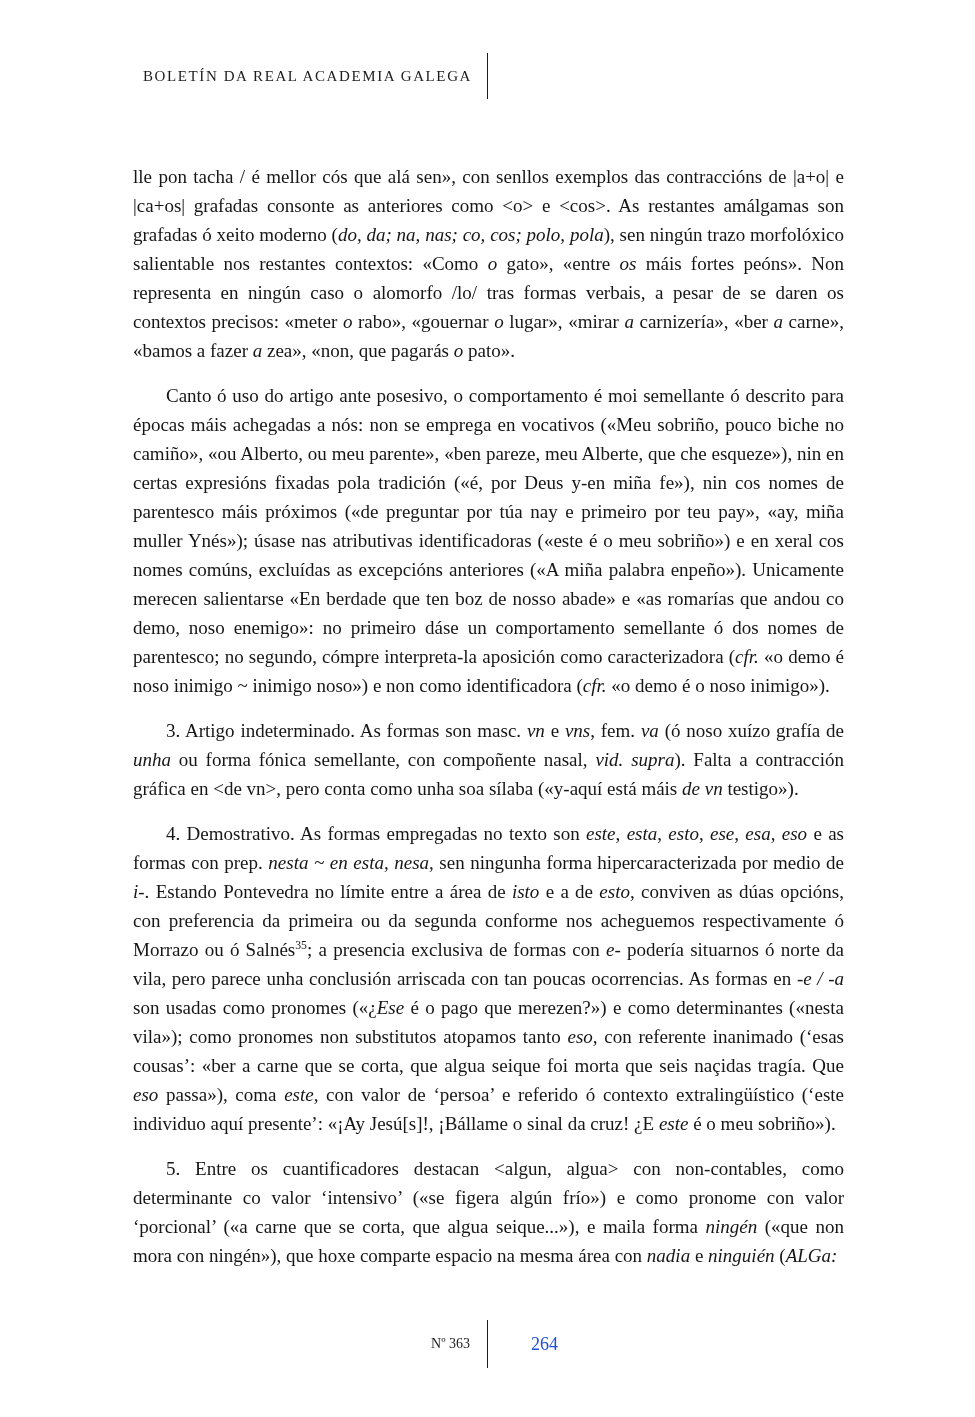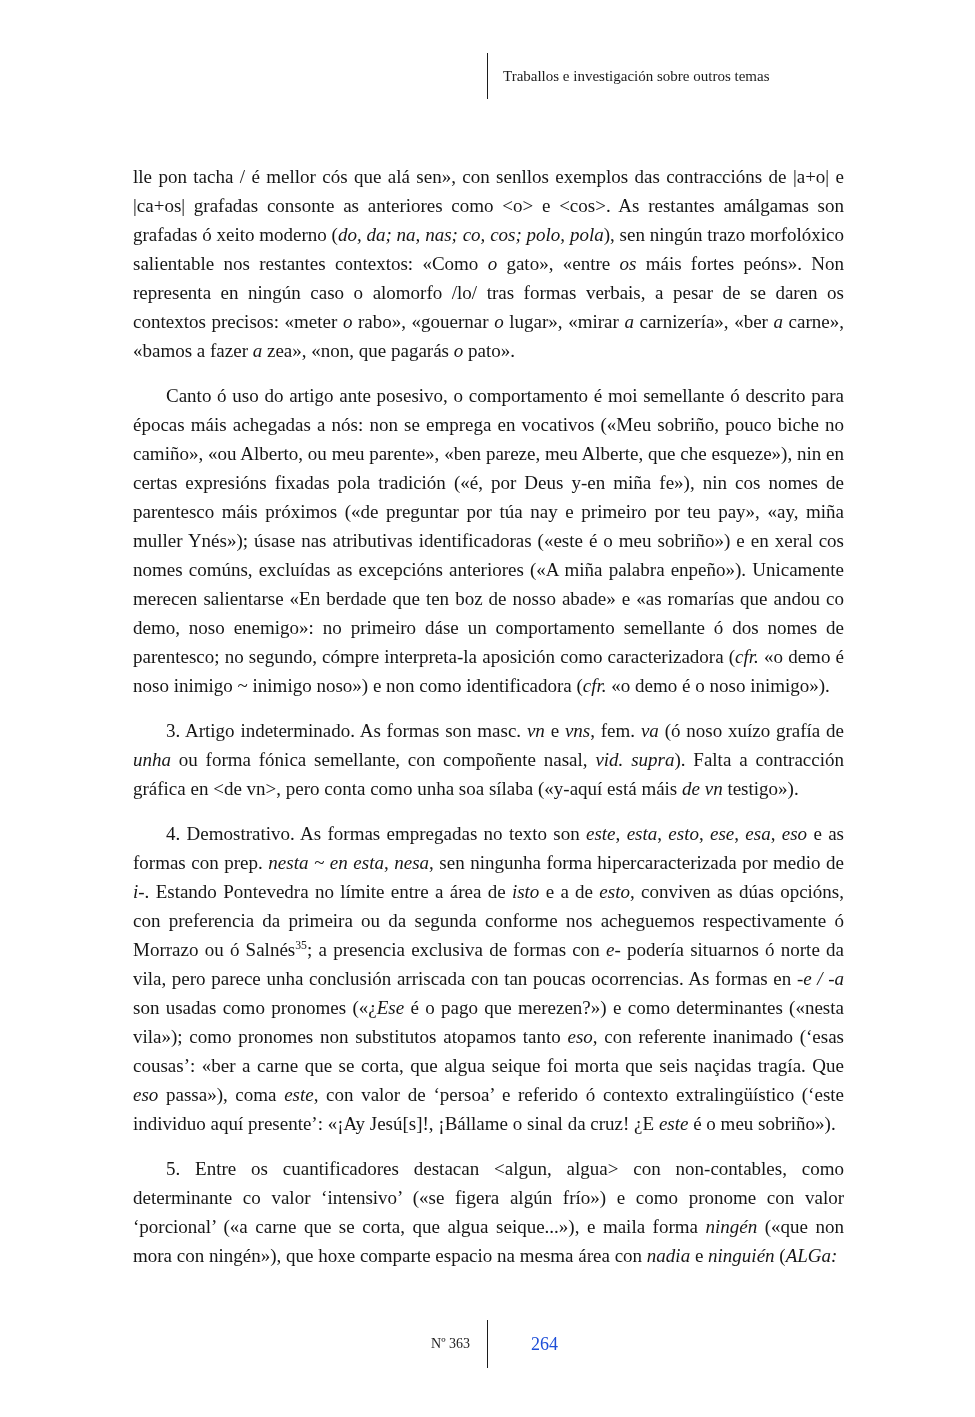--- a/index.html
+++ b/index.html
@@ -47,22 +47,22 @@
     position: absolute; left: 531px; top: 0; height: 48px; line-height: 48px;
     font-size: 18px; font-weight: normal; white-space: nowrap; color: #1d4ed8;
   }
 </style>
 </head>
 <body>
 
 <div class="page">
 
   <header class="running-head">
+    <div class="head-left">BOLETÍN DA REAL ACADEMIA GALEGA</div>
     <div class="head-rule"></div>
-    <div class="head-right">Traballos e investigación sobre outros temas</div>
   </header>
 
   <main class="article-body">
       <p class="para"><span>lle pon tacha / é mellor cós que alá sen», con senllos exemplos das contraccións de |a+o| e |ca+os| grafadas consonte as anteriores como &lt;o&gt; e &lt;cos&gt;. As restantes amálgamas son grafadas ó xeito moderno (</span><em>do, da; na, nas; co, cos; polo, pola</em><span>), sen ningún trazo morfolóxico salientable nos restantes contextos: «Como </span><em>o</em><span> gato», «entre </span><em>os</em><span> máis fortes peóns». Non representa en ningún caso o alomorfo /lo/ tras formas verbais, a pesar de se daren os contextos precisos: «meter </span><em>o</em><span> rabo», «gouernar </span><em>o</em><span> lugar», «mirar </span><em>a</em><span> carnizería», «ber </span><em>a</em><span> carne», «bamos a fazer </span><em>a</em><span> zea», «non, que pagarás </span><em>o</em><span> pato».</span></p>
       <p class="para indent"><span>Canto ó uso do artigo ante posesivo, o comportamento é moi semellante ó descrito para épocas máis achegadas a nós: non se emprega en vocativos («Meu sobriño, pouco biche no camiño», «ou Alberto, ou meu parente», «ben pareze, meu Alberte, que che esqueze»), nin en certas expresións fixadas pola tradición («é, por Deus y-en miña fe»), nin cos nomes de parentesco máis próximos («de preguntar por túa nay e primeiro por teu pay», «ay, miña muller Ynés»); úsase nas atributivas identificadoras («este é o meu sobriño») e en xeral cos nomes comúns, excluídas as excepcións anteriores («A miña palabra enpeño»). Unicamente merecen salientarse «En berdade que ten boz de nosso abade» e «as romarías que andou co demo, noso enemigo»: no primeiro dáse un comportamento semellante ó dos nomes de parentesco; no segundo, cómpre interpreta-la aposición como caracterizadora (</span><em>cfr.</em><span> «o demo é noso inimigo ~ inimigo noso») e non como identificadora (</span><em>cfr.</em><span> «o demo é o noso inimigo»).</span></p>
       <p class="para indent"><span>3. Artigo indeterminado. As formas son masc. </span><em>vn</em><span> e </span><em>vns</em><span>, fem. </span><em>va</em><span> (ó noso xuízo grafía de </span><em>unha</em><span> ou forma fónica semellante, con compoñente nasal, </span><em>vid. supra</em><span>). Falta a contracción gráfica en &lt;de vn&gt;, pero conta como unha soa sílaba («y-aquí está máis </span><em>de vn</em><span> testigo»).</span></p>
       <p class="para indent"><span>4. Demostrativo. As formas empregadas no texto son </span><em>este</em><span>, </span><em>esta</em><span>, </span><em>esto</em><span>, </span><em>ese</em><span>, </span><em>esa</em><span>, </span><em>eso</em><span> e as formas con prep. </span><em>nesta ~ en esta</em><span>, </span><em>nesa</em><span>, sen ningunha forma hipercaracterizada por medio de </span><em>i-</em><span>. Estando Pontevedra no límite entre a área de </span><em>isto</em><span> e a de </span><em>esto</em><span>, conviven as dúas opcións, con preferencia da primeira ou da segunda conforme nos acheguemos respectivamente ó Morrazo ou ó Salnés</span><sup>35</sup><span>; a presencia exclusiva de formas con </span><em>e-</em><span> podería situarnos ó norte da vila, pero parece unha conclusión arriscada con tan poucas ocorrencias. As formas en </span><em>-e / -a</em><span> son usadas como pronomes («¿</span><em>Ese</em><span> é o pago que merezen?») e como determinantes («nesta vila»); como pronomes non substitutos atopamos tanto </span><em>eso</em><span>, con referente inanimado (‘esas cousas’: «ber a carne que se corta, que algua seique foi morta que seis naçidas tragía. Que </span><em>eso</em><span> passa»), coma </span><em>este</em><span>, con valor de ‘persoa’ e referido ó contexto extralingüístico (‘este individuo aquí presente’: «¡Ay Jesú[s]!, ¡Bállame o sinal da cruz! ¿E </span><em>este</em><span> é o meu sobriño»).</span></p>
       <p class="para indent"><span>5. Entre os cuantificadores destacan &lt;algun, algua&gt; con non-contables, como determinante co valor ‘intensivo’ («se figera algún frío») e como pronome con valor ‘porcional’ («a carne que se corta, que algua seique...»), e maila forma </span><em>ningén</em><span> («que non mora con ningén»), que hoxe comparte espacio na mesma área con </span><em>nadia</em><span> e </span><em>ninguién</em><span> (</span><em>ALGa:</em></p>
     </main>
 

